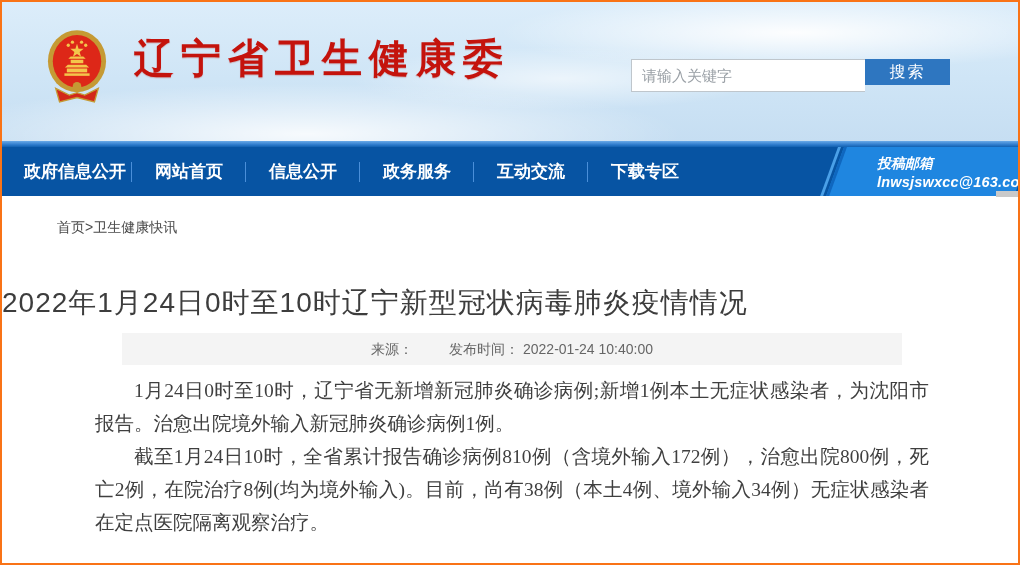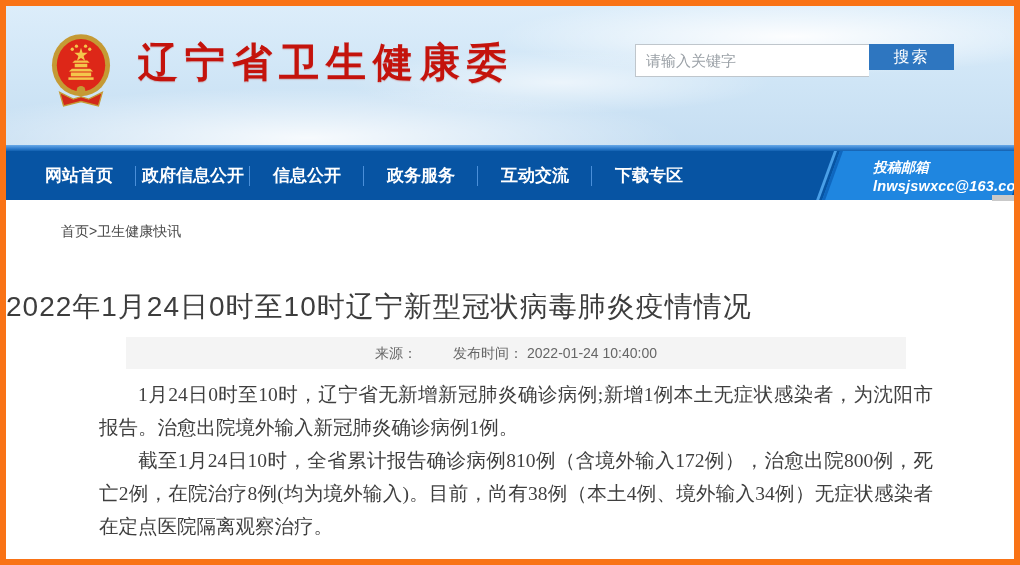--- a/index.html
+++ b/index.html
@@ -4,21 +4,21 @@
 <style>
   * { box-sizing: border-box; }
   html,body { margin:0; padding:0; }
   body {
     width:1020px; height:565px;
     font-family:"Liberation Sans","DejaVu Sans",sans-serif;
     background:#fff;
   }
   .page {
     position:relative; width:1020px; height:565px;
-    border:6px solid #f97316; overflow:hidden; background:#fff;
+    border:2px solid #f97316; overflow:hidden; background:#fff;
   }
 
   
   .site-header {
     position:absolute; left:0; top:0; width:100%; height:139px;
     background:
       radial-gradient(ellipse 420px 55px at 78% 22%, rgba(255,255,255,.95), rgba(255,255,255,0) 70%),
       radial-gradient(ellipse 520px 70px at 30% 95%, rgba(255,255,255,.85), rgba(255,255,255,0) 72%),
       radial-gradient(ellipse 300px 45px at 55% 55%, rgba(255,255,255,.6), rgba(255,255,255,0) 70%),
       linear-gradient(180deg,#dcedfa 0%,#cfe5f6 55%,#c6def2 100%);
@@ -28,21 +28,21 @@
   .brand { position:absolute; left:132px; top:34px; }
   .brand-cn {
     font-size:40px; font-weight:bold; letter-spacing:7px;
     color:#c4130c; line-height:1.1; white-space:nowrap;
     text-shadow:0 1px 1px rgba(180,30,20,.25);
   }
   .brand-en {
     margin-top:5px; font-size:13px; font-weight:bold; letter-spacing:1.6px;
     color:#c5222b; white-space:nowrap;
   }
-  .search-box { position:absolute; left:629px; top:38px; display:flex; height:33px;border-radius:16px; }
+  .search-box { position:absolute; left:629px; top:57px; display:flex; height:33px;border-radius:16px; }
   .search-input {
     width:234px; height:33px; border:1px solid #bfc6cc; border-right:none;
     padding:0 10px; font-size:15px; color:#333; background:#fff; outline:none;
   }
   .search-input::placeholder { color:#9aa0a6; }
   .search-btn {
     width:85px; height:26px; border:none; background:#2e76c0; color:#fff;
     font-size:16px; cursor:pointer; letter-spacing:2px;
   }
 
@@ -149,22 +149,22 @@
 
     <div class="search-box">
       <input class="search-input" type="text" placeholder="请输入关键字" style="">
       <button class="search-btn">搜索</button>
     </div>
   </div>
 
   <div class="nav">
     <div class="nav-topline"></div>
     <ul class="nav-list">
+      <li>政府信息公开</li>
       <li>网站首页</li>
-      <li>政府信息公开</li>
       <li>信息公开</li>
       <li>政务服务</li>
       <li>互动交流</li>
       <li>下载专区</li>
     </ul>
     <div class="mailbox">
       <div class="mailbox-inner">
         <div class="mailbox-label">投稿邮箱</div>
         <div class="mailbox-email">lnwsjswxcc@163.com</div>
       </div>

